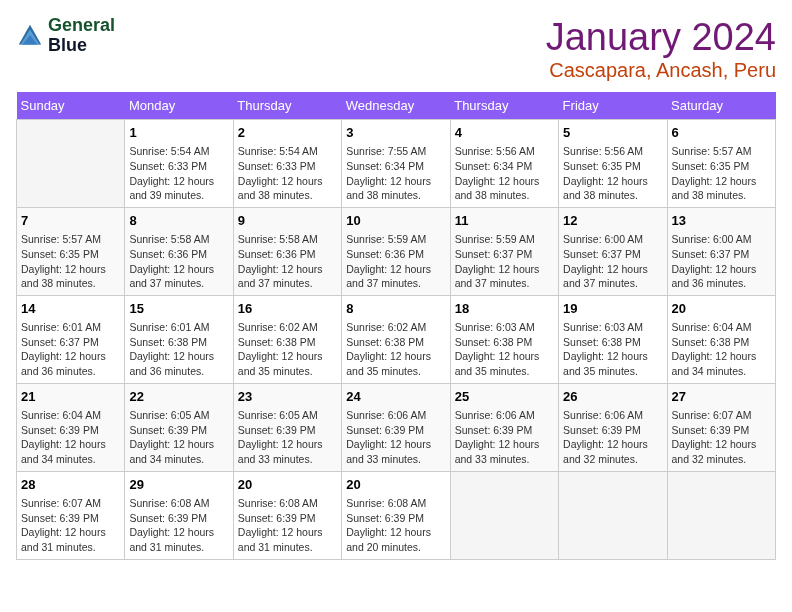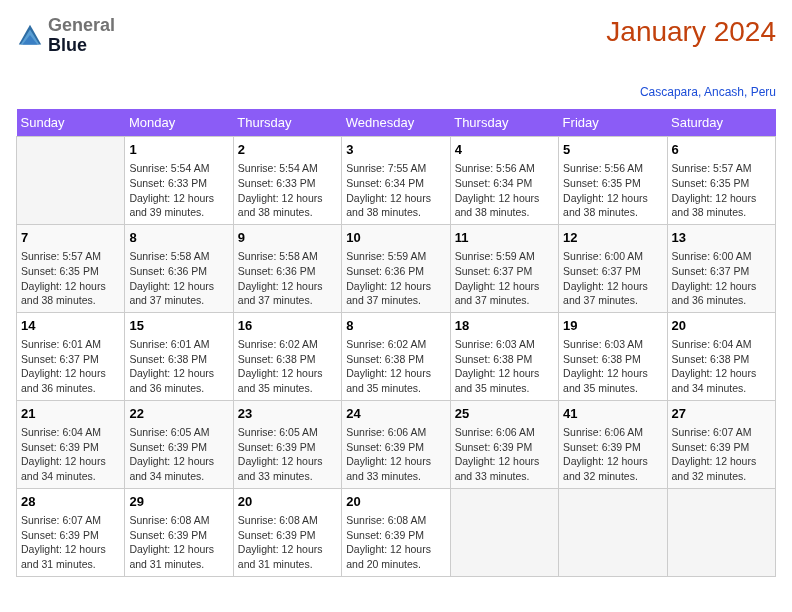--- a/index.html
+++ b/index.html
@@ -19,38 +19,37 @@
     .logo {
       display: flex;
       align-items: center;
       gap: 4px;
     }
     .logo-text {
       font-size: 18px;
       font-weight: bold;
       line-height: 1.1;
     }
-    .logo-general { color: #737373; text-align: right; }
+    .logo-general { color: #14532d; text-align: right; }
     .logo-blue { color: #0f172a; }
     .logo-icon {
       width: 28px;
       height: 28px;
     }
     .title-block {
       text-align: right;
     }
     .month-title {
-      font-size: 28px;
+      font-size: 38px;
       font-weight: normal;
+      color: #701a75;
+    }
+    .subtitle {
+      font-size: 20px;
       color: #c2410c;
-    }
-    .subtitle {
-      font-size: 12px;
-      color: #1d4ed8;
-      margin-top: 37px;
     }
     table {
       width: 100%;
       border-collapse: collapse;
       font-size: 11px;
     }
     th {
       background-color: #8b5cf6;
       color: white;
       padding: 6px 4px;
@@ -297,21 +296,21 @@
           <div class="day-info">and 33 minutes.</div>
         </td>
         <td>
           <span class="day-num">25</span>
           <div class="day-info">Sunrise: 6:06 AM</div>
           <div class="day-info">Sunset: 6:39 PM</div>
           <div class="day-info">Daylight: 12 hours</div>
           <div class="day-info">and 33 minutes.</div>
         </td>
         <td>
-          <span class="day-num">41</span>
+          <span class="day-num">26</span>
           <div class="day-info">Sunrise: 6:06 AM</div>
           <div class="day-info">Sunset: 6:39 PM</div>
           <div class="day-info">Daylight: 12 hours</div>
           <div class="day-info">and 32 minutes.</div>
         </td>
         <td>
           <span class="day-num">27</span>
           <div class="day-info">Sunrise: 6:07 AM</div>
           <div class="day-info">Sunset: 6:39 PM</div>
           <div class="day-info">Daylight: 12 hours</div>

